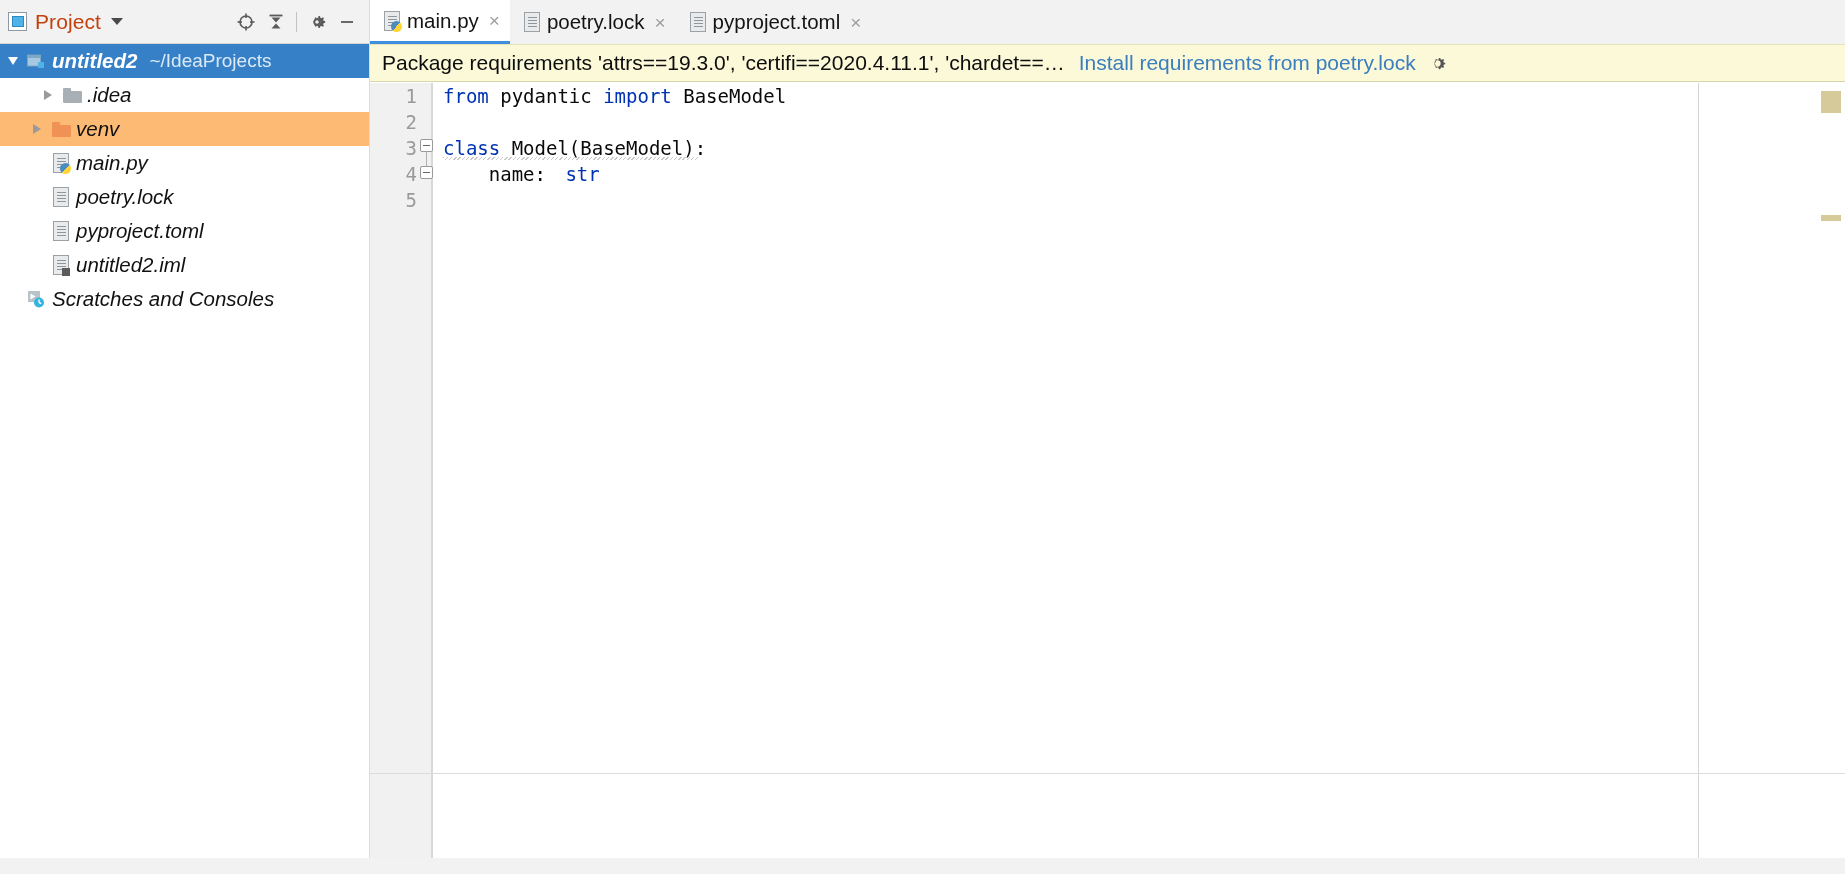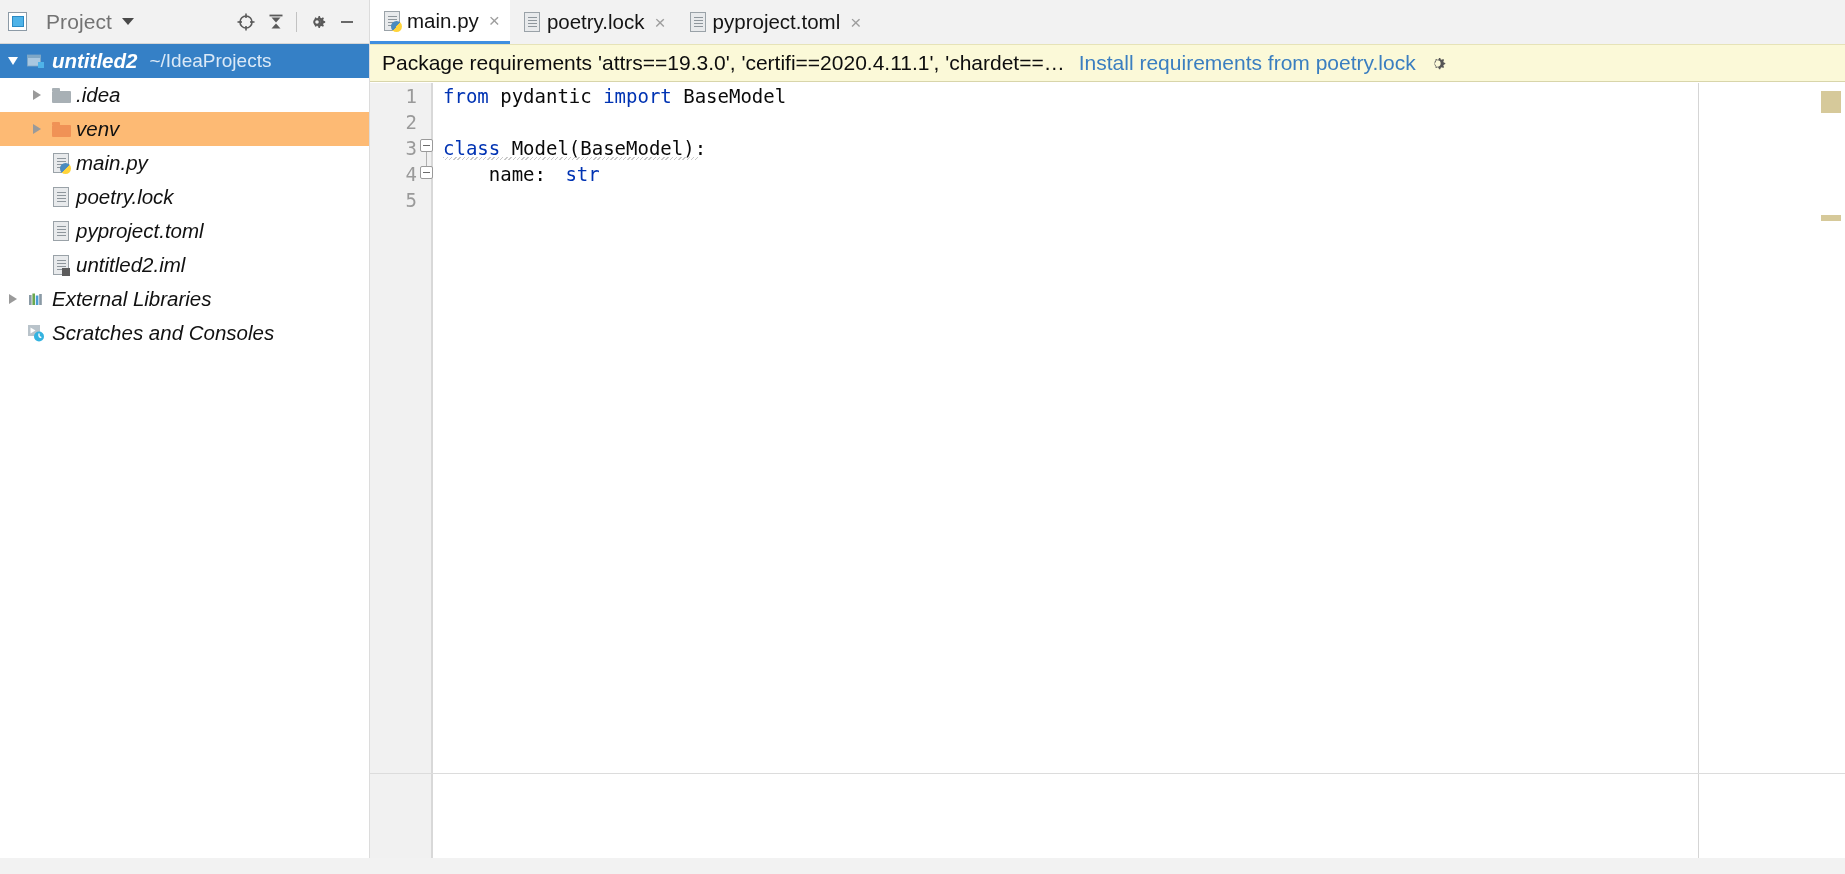--- a/index.html
+++ b/index.html
@@ -49,24 +49,23 @@
   }
   .panel-icon-box i {
     display: block;
     width: 12px; height: 11px;
     background: #4fb3e8;
     border: 1px solid #2a8ac4;
     box-sizing: border-box;
   }
   #project-title {
     font-size: 21px;
-    color: #737373;
+    color: #c2410c;
     letter-spacing: .1px;
     white-space: nowrap;
-    margin-left: 11px;
   }
   .caret-down {
     width: 0; height: 0;
     border-left: 6px solid transparent;
     border-right: 6px solid transparent;
     border-top: 7px solid #4a4a4a;
     margin-left: 10px;
   }
   .pt-right {
     margin-left: auto;
@@ -440,21 +439,21 @@
           <svg width="20" height="17" viewBox="0 0 20 17">
             <rect x="0.5" y="2" width="13" height="11" fill="#a8c7e0" stroke="#7fa7c6" stroke-width="0.8"></rect>
             <rect x="0.5" y="2" width="13" height="3" fill="#7fa7c6"></rect>
             <rect x="11" y="9" width="6" height="6" fill="#4fb3e8"></rect>
           </svg>
         </span>
         <span class="tlabel bold">untitled2</span>
         <span class="tpath">~/IdeaProjects</span>
       </div>
 
-      <div class="tree-row" style="padding-left:26px;">
+      <div class="tree-row" style="padding-left:37px;">
         <span class="twisty">
             <span class="tri-r"></span>
           </span>
         <span class="ticon">
           <span class="folder grey">
               <span class="tab"></span>
               <span class="body"></span>
             </span>
         </span>
         <span class="tlabel">.idea</span>
@@ -494,34 +493,20 @@
         <span class="tlabel">pyproject.toml</span>
       </div>
 
       <div class="tree-row" style="padding-left:48px;">
         <span class="ticon">
           <span class="fileglyph iml"></span>
         </span>
         <span class="tlabel">untitled2.iml</span>
       </div>
 
-      <div class="tree-row" style="padding-left:2px;">
-        <span class="twisty">
-            <span class="tri-r"></span>
-          </span>
-        <span class="ticon">
-          <svg width="20" height="17" viewBox="0 0 20 17">
-            <rect x="2" y="4" width="2.6" height="10" fill="#8a9aa5"></rect>
-            <rect x="5.4" y="2.5" width="2.6" height="11.5" fill="#6aa84f"></rect>
-            <rect x="8.8" y="4.5" width="2.6" height="9.5" fill="#4a9ed4"></rect>
-            <rect x="12.2" y="3" width="2.6" height="11" fill="#8a9aa5"></rect>
-          </svg>
-        </span>
-        <span class="tlabel">External Libraries</span>
-      </div>
 
       <div class="tree-row" style="padding-left:24px;">
         <span class="ticon">
           <svg width="20" height="18" viewBox="0 0 20 18">
             <rect x="1" y="1" width="12" height="11" fill="#b9c3ca"></rect>
             <polygon points="3.5,3.5 8.5,6.5 3.5,9.5" fill="#ffffff"></polygon>
             <circle cx="12" cy="12.5" r="5" fill="#34b3e0"></circle>
             <line x1="12" y1="9.5" x2="12" y2="12.5" stroke="#ffffff" stroke-width="1.4"></line>
             <line x1="12" y1="12.5" x2="14.3" y2="13.6" stroke="#ffffff" stroke-width="1.4"></line>
           </svg>

